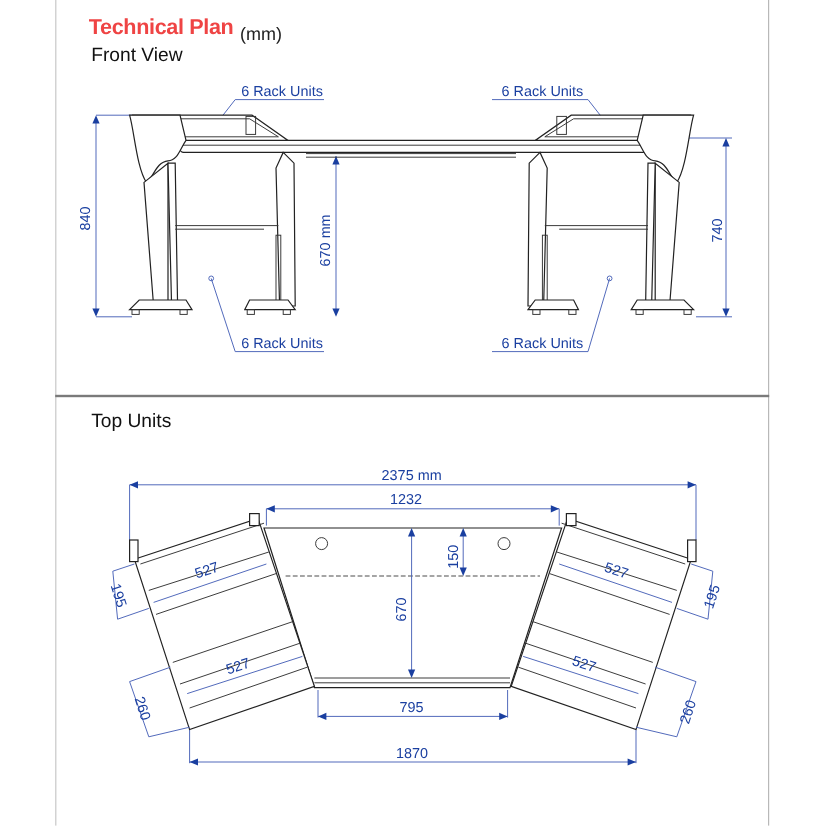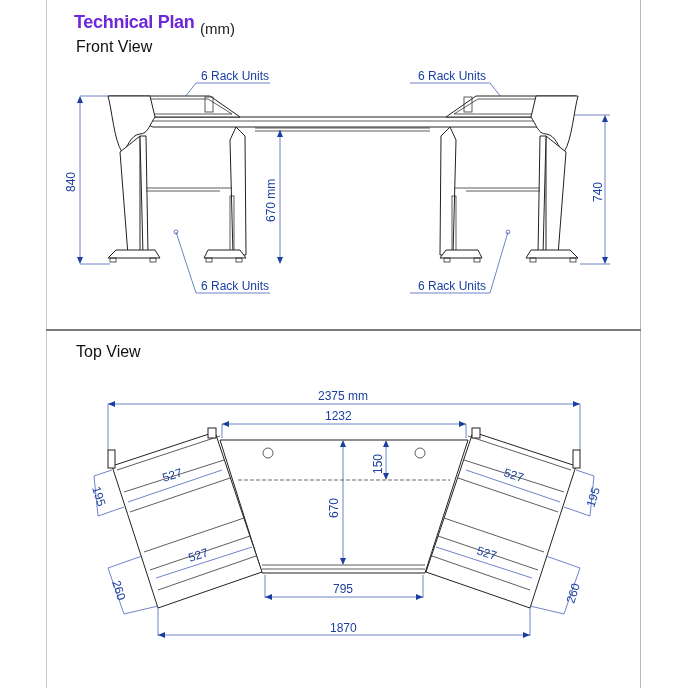--- a/index.html
+++ b/index.html
@@ -1,20 +1,20 @@
 <!DOCTYPE html>
 <html><head>
 <meta charset="utf-8">
 <style>
   html, body { margin:0; padding:0; background:#ffffff; }
   body { width:688px; height:688px; position:relative; overflow:hidden; font-family:"Liberation Sans", sans-serif; }
   .frame-left { position:absolute; left:46px; top:0; width:1px; height:688px; background:#c8c8c8; }
   .frame-right { position:absolute; left:640px; top:0; width:1px; height:688px; background:#b8b8b8; }
   .divider { position:absolute; left:46px; top:329px; width:595px; height:2px; background:#7a7a7a; }
-  .title { position:absolute; left:74px; top:12px; font-size:18px; font-weight:bold; color:#6d28d9; letter-spacing:-0.3px; }
+  .title { position:absolute; left:74px; top:12px; font-size:18px; font-weight:bold; color:#ef4444; letter-spacing:-0.3px; }
   .unit { position:absolute; left:200px; top:20px; font-size:15px; color:#222; }
   .section { position:absolute; font-size:16px; color:#111; }
   .front-title { left:76px; top:38px; }
   .top-title { left:76px; top:343px; }
   svg { position:absolute; left:0; top:0; }
   .dim { fill:#1a3fa0; font-family:"Liberation Sans", sans-serif; font-size:12px; }
   .dimline { stroke:#4a63b8; stroke-width:0.8; fill:none; }
   .draw { stroke:#222; stroke-width:1; fill:#fff; }
   .draw2 { stroke:#333; stroke-width:0.8; fill:none; }
   .dash { stroke:#444; stroke-width:0.8; fill:none; stroke-dasharray:4 2; }
@@ -22,21 +22,21 @@
 </head>
 <body>
 
 <div class="frame-left"></div>
 <div class="frame-right"></div>
 <div class="divider"></div>
 
 <div class="title">Technical Plan</div>
 <div class="unit">(mm)</div>
 <div class="section front-title">Front View</div>
-<div class="section top-title">Top View</div>
+<div class="section top-title">Top Units</div>
 
 <svg width="688" height="688">
 
   <line class="dimline" x1="196" y1="83" x2="270" y2="83"></line>
   <line class="dimline" x1="196" y1="83" x2="178" y2="106"></line>
   <circle cx="178" cy="106" r="2" class="dimline"></circle>
   <line class="dimline" x1="410" y1="83" x2="490" y2="83"></line>
   <line class="dimline" x1="490" y1="83" x2="508" y2="106"></line>
   <circle cx="508" cy="106" r="2" class="dimline"></circle>
 

